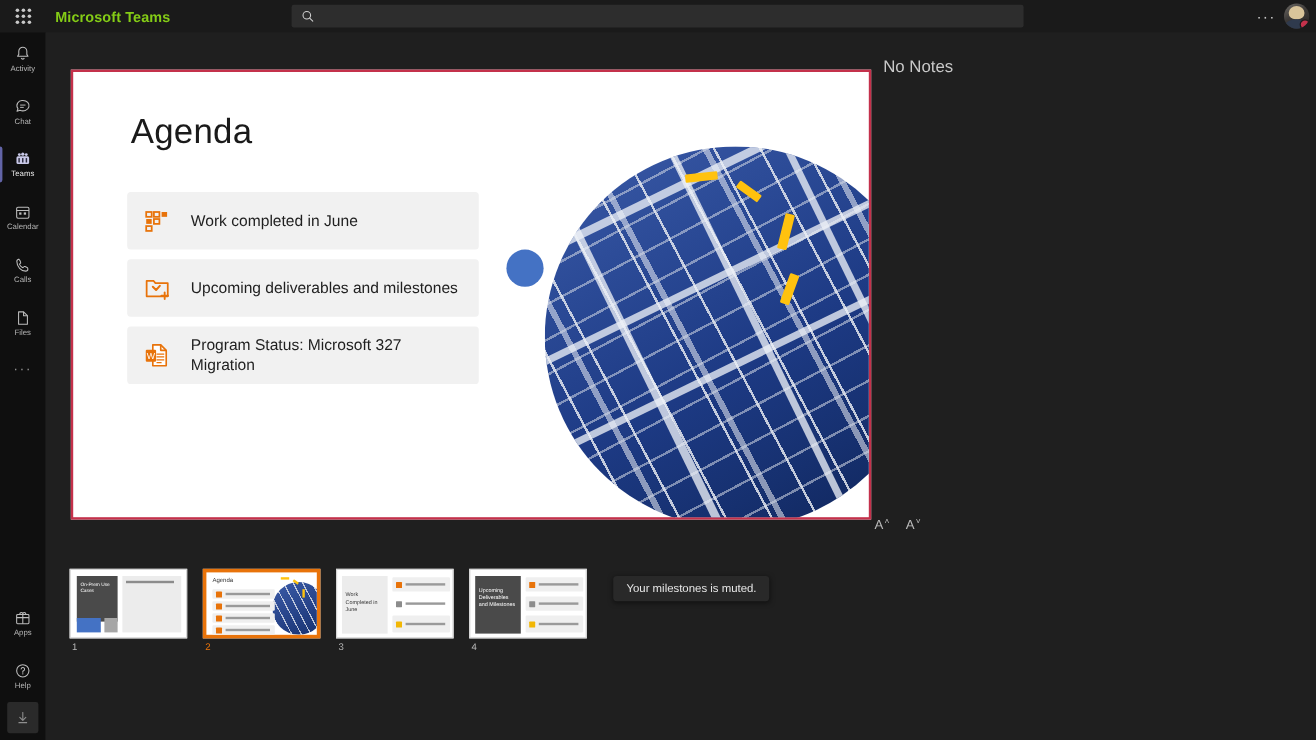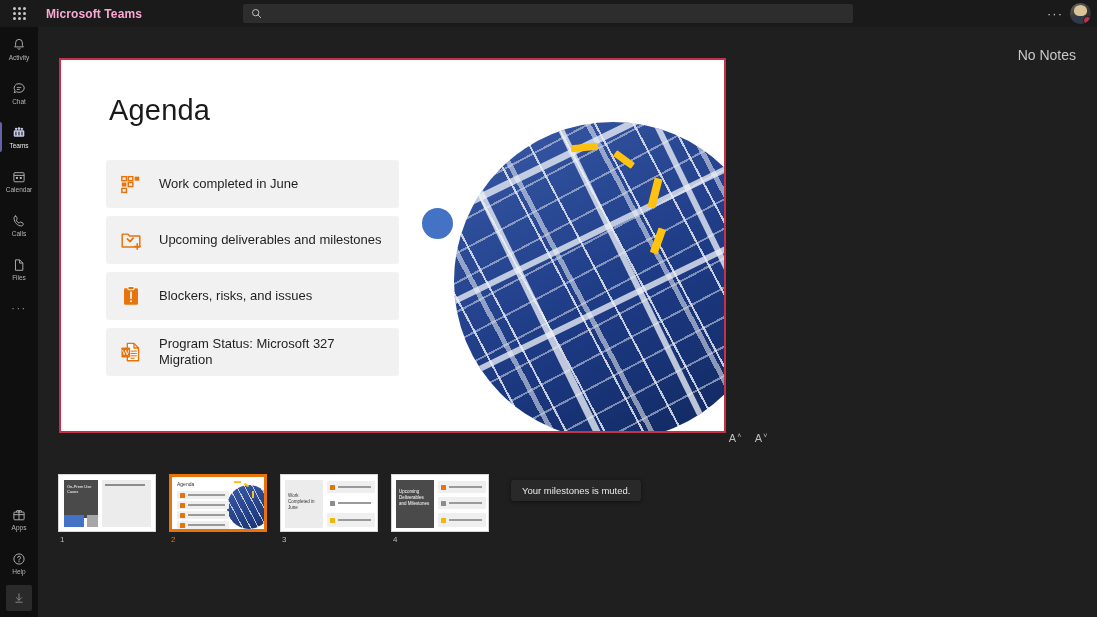--- a/index.html
+++ b/index.html
@@ -29,21 +29,21 @@
     display: flex; align-items: center; justify-content: center;
   }
   .waffle-grid {
     display: grid;
     grid-template-columns: repeat(3, 3px);
     grid-template-rows: repeat(3, 3px);
     gap: 2px;
   }
   .waffle-grid i { display: block; width: 3px; height: 3px; background: #c8c8c8; border-radius: 50%; }
   .app-title {
-    font-size: 12px; font-weight: bold; color: #f9a8d4;
+    font-size: 12px; font-weight: bold; color: #84cc16;
     margin-left: 8px; letter-spacing: .1px;
   }
   .search-wrap {
     position: absolute; left: 243px; top: 4px;
     width: 610px; height: 19px;
     background: #2d2d2d; border-radius: 2px;
     display: flex; align-items: center; padding: 0 8px;
   }
   .search-icon { width: 11px; height: 11px; flex: 0 0 auto; margin-right: 6px; }
   .search-input {
@@ -164,21 +164,21 @@
   .d1 { left: 510px; top: 84px; width: 27px; height: 7px; transform: rotate(-6deg); }
   .d2 { left: 552px; top: 96px; width: 22px; height: 7px; transform: rotate(36deg); }
   .d3 { left: 590px; top: 118px; width: 8px; height: 30px; transform: rotate(14deg); }
   .d4 { left: 593px; top: 168px; width: 8px; height: 26px; transform: rotate(20deg); }
 
   
   .notes {
     position: absolute; left: 698px; top: 20px;
     width: 340px; height: 380px;
   }
-  .notes-title { font-size: 14px; color: #c8c8c8; text-align: right; }
+  .notes-title { font-size: 14px; color: #c8c8c8; }
 
   
   .fontsize-bar {
     position: absolute; left: 688px; top: 405px;
     display: flex; align-items: center; gap: 8px;
   }
   .fs-btn {
     width: 18px; height: 18px;
     display: flex; align-items: flex-start; justify-content: center;
     color: #bdbdbd; font-size: 11px; position: relative;
@@ -393,29 +393,20 @@
       <div class="agenda-row">
         <svg class="agenda-ic" viewBox="0 0 24 24">
           <path d="M2.4 5.6h6.4l1.6 2h11.2v12H2.4z" fill="none" stroke="#e8730a" stroke-width="1.6" stroke-linejoin="round"></path>
           <path d="M8 10.8 11 13.8l3.4-3.8" fill="none" stroke="#e8730a" stroke-width="1.8" stroke-linecap="round" stroke-linejoin="round"></path>
           <line x1="18.8" y1="16" x2="18.8" y2="22" stroke="#e8730a" stroke-width="1.7" stroke-linecap="round"></line>
           <line x1="15.8" y1="19" x2="21.8" y2="19" stroke="#e8730a" stroke-width="1.7" stroke-linecap="round"></line>
         </svg>
         <span class="agenda-text">Upcoming deliverables and milestones</span>
       </div>
 
-      <div class="agenda-row">
-        <svg class="agenda-ic" viewBox="0 0 24 24">
-          <rect x="4.4" y="3.6" width="15.2" height="18" rx="1.4" fill="#e8730a"></rect>
-          <rect x="8.6" y="1.6" width="6.8" height="3.6" rx="1" fill="#e8730a" stroke="#ffffff" stroke-width="1.1"></rect>
-          <line x1="12" y1="8" x2="12" y2="14.4" stroke="#ffffff" stroke-width="1.8" stroke-linecap="round"></line>
-          <circle cx="12" cy="17.6" r="1.1" fill="#ffffff"></circle>
-        </svg>
-        <span class="agenda-text">Blockers, risks, and issues</span>
-      </div>
 
       <div class="agenda-row">
         <svg class="agenda-ic" viewBox="0 0 24 24">
           <path d="M8 2.6h7.2l5 5v14H8z" fill="#ffffff" stroke="#e8730a" stroke-width="1.5" stroke-linejoin="round"></path>
           <path d="M15.2 2.6v5h5" fill="none" stroke="#e8730a" stroke-width="1.5" stroke-linejoin="round"></path>
           <line x1="11.4" y1="11" x2="18.4" y2="11" stroke="#e8730a" stroke-width="1.2"></line>
           <line x1="11.4" y1="13.6" x2="18.4" y2="13.6" stroke="#e8730a" stroke-width="1.2"></line>
           <line x1="11.4" y1="16.2" x2="18.4" y2="16.2" stroke="#e8730a" stroke-width="1.2"></line>
           <line x1="11.4" y1="18.8" x2="16" y2="18.8" stroke="#e8730a" stroke-width="1.2"></line>
           <rect x="1.6" y="7" width="9.4" height="11" rx="1" fill="#e8730a"></rect>

